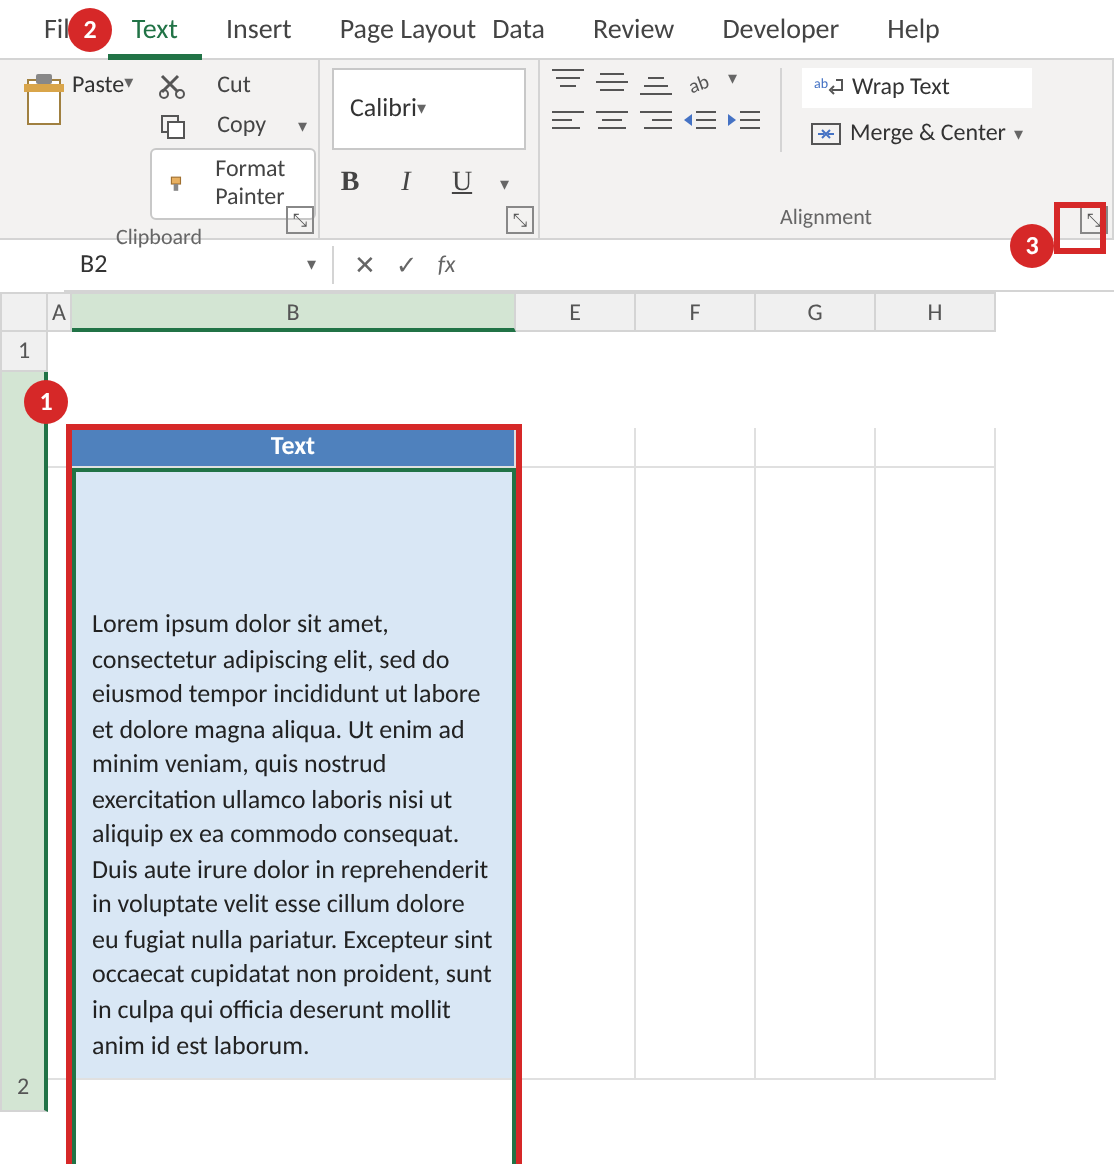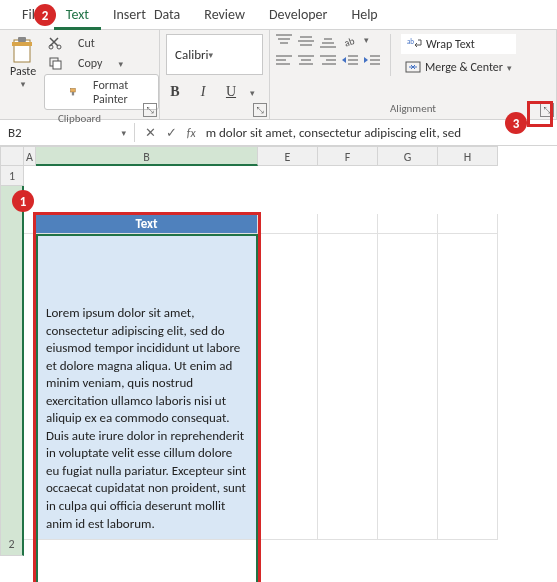--- a/index.html
+++ b/index.html
@@ -4,38 +4,38 @@
 <style>
 * { box-sizing: border-box; margin: 0; padding: 0; }
 body { font-family: "Segoe UI", Calibri, sans-serif; font-size: 13px; color: #333; background: #fff; width: 557px; height: 582px; overflow: hidden; position: relative; }
 .tabs { display: flex; background: #fff; border-bottom: 1px solid #d4d4d4; height: 30px; align-items: center; padding-left: 10px; gap: 0; }
 .tab { padding: 6px 12px; cursor: pointer; font-size: 14px; color: #444; }
 .tab.active { color: #217346; border-bottom: 3px solid #217346; font-weight: 400; padding-bottom: 4px; }
 .ribbon { display: flex; background: #f3f2f1; border-bottom: 1px solid #d4d4d4; height: 90px; }
 .group { border-right: 1px solid #d4d4d4; padding: 4px 6px 2px 6px; display: flex; flex-direction: column; justify-content: space-between; position: relative; }
 .group-label { text-align: center; font-size: 11px; color: #666; padding: 2px 0; }
 .clipboard-body { display: flex; gap: 4px; }
-.paste-btn { display: flex; flex-direction: column; align-items: center; padding: 2px 4px; cursor: pointer; }
+.paste-btn { display: flex; align-items: flex-start; padding: 2px 4px; cursor: pointer; }
 .paste-icon { width: 26px; height: 28px; }
 .ctrlcol { display: flex; flex-direction: column; gap: 2px; }
 .ctrl { display: flex; align-items: center; gap: 16px; padding: 2px 4px; font-size: 12px; color: #444; cursor: pointer; }
-.fmt-painter { background: #fff; border: 1px solid #c8c8c8; border-radius: 3px; padding: 3px 24px; }
+.fmt-painter { background: #fff; border: 1px solid #c8c8c8; border-radius: 3px; padding: 3px 8px; }
 .font-top { display: flex; gap: 4px; }
 .font-sel { background: #fff; border: 1px solid #c8c8c8; padding: 12px 8px; font-size: 13px; display: flex; align-items: center; }
 .font-sel.name { width: 98px; }
 .font-bottom { display: flex; gap: 10px; align-items: center; margin-top: 6px; }
 .fbtn { width: 18px; text-align: center; font-family: "Times New Roman", serif; cursor: pointer; font-size: 14px; color: #444; }
 .align-body { display: flex; gap: 6px; }
 .align-col { display: flex; flex-direction: column; gap: 6px; }
 .align-row { display: flex; gap: 6px; }
 .ic { width: 16px; height: 14px; display: inline-block; cursor: pointer; }
 .wrap-btn { display: flex; align-items: center; gap: 4px; background: #fff; border: 1px solid transparent; padding: 2px 4px; font-size: 12px; cursor: pointer; }
 .merge-btn { display: flex; align-items: center; gap: 4px; padding: 2px 4px; font-size: 12px; cursor: pointer; }
 .dlaunch { position: absolute; bottom: 2px; right: 2px; width: 14px; height: 14px; border: 1px solid #888; display: flex; align-items: center; justify-content: center; font-size: 9px; cursor: pointer; color: #555; }
-.namebox-row { display: flex; align-items: center; height: 26px; border-bottom: 1px solid #d4d4d4; }
+.namebox-row { display: flex; align-items: center; height: 26px; border-bottom: 1px solid #d4d4d4; margin-left: 32px; }
 .namebox { width: 135px; border-right: 1px solid #d4d4d4; padding: 2px 8px; font-size: 13px; display: flex; align-items: center; justify-content: space-between; }
 .fx-area { display: flex; align-items: center; gap: 10px; padding: 0 10px; flex: 1; overflow: hidden; }
 .fx-icon { font-style: italic; font-size: 12px; color: #666; }
 .fx-text { font-size: 13px; color: #333; white-space: nowrap; overflow: hidden; }
 .sheet { display: flex; position: relative; }
 .rowhdrs { display: flex; flex-direction: column; }
 .corner { width: 24px; height: 20px; border: 1px solid #d4d4d4; background: #f0f0f0; }
 .colhdrs { display: flex; }
 .colh { height: 20px; border: 1px solid #d4d4d4; border-left: none; background: #f0f0f0; text-align: center; font-size: 12px; color: #555; line-height: 20px; }
 .colh.A { width: 12px; }
@@ -61,20 +61,21 @@
 .chk { color: #666; font-size: 13px; }
 .launcher-box { position: absolute; right: 4px; top: 101px; width: 26px; height: 26px; border: 3px solid #d62828; z-index: 40; }
 </style>
 </head>
 <body>
 
 <div class="tabs">
   <div class="tab">File</div>
   <div class="tab active">Text</div>
   <div class="tab">Insert</div>
+  <div class="tab">Page Layout</div>
   <div class="tab" style="margin-left:-16px">Data</div>
   <div class="tab">Review</div>
   <div class="tab">Developer</div>
   <div class="tab">Help</div>
 </div>
 
 <div class="ribbon">
 
   <div class="group" style="width:160px">
     <div class="clipboard-body">
@@ -222,21 +223,20 @@
 
 <div class="namebox-row">
   <div class="namebox">
     <span>B2</span>
     <span class="chev">▾</span>
   </div>
   <div class="fx-area">
     <span class="chk">✕</span>
     <span class="chk">✓</span>
     <span class="fx-icon">fx</span>
-    <span class="fx-text">m dolor sit amet, consectetur adipiscing elit, sed</span>
   </div>
 </div>
 
 <div class="sheet">
   <div class="rowhdrs">
     <div class="corner"></div>
     <div class="rowh r1">1</div>
     <div class="rowh r2">2</div>
   </div>
   <div>

